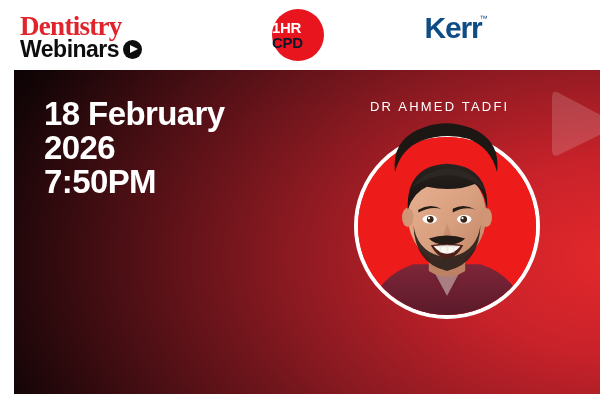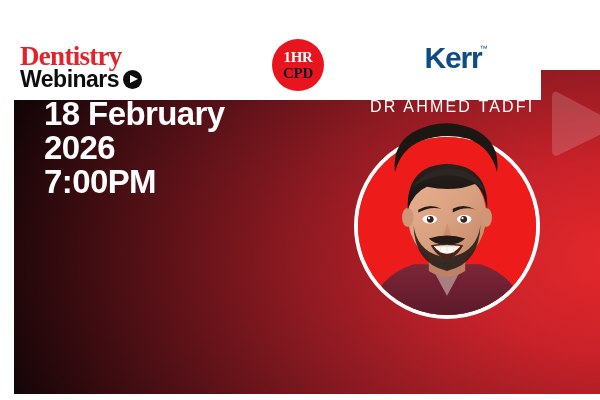--- a/index.html
+++ b/index.html
@@ -20,21 +20,20 @@
 
   
   .header {
     position: absolute;
     left: 0;
     top: 0;
     width: 541px;
     height: 70px;
     background: #ffffff;
     z-index: 30;
-    margin-top: 30px;
   }
 
   
   .brand-logo {
     position: absolute;
     left: 20px;
     top: 13px;
     width: 140px;
     height: 46px;
   }
@@ -82,23 +81,22 @@
   .cpd-badge {
     position: absolute;
     left: 272px;
     top: 9px;
     width: 52px;
     height: 52px;
     border-radius: 50%;
     background: #E8151F;
     display: flex;
     flex-direction: column;
-    align-items: center;
+    align-items: flex-start;
     justify-content: center;
-    font-family: Liberation Serif, serif;
   }
   .cpd-line1 {
     color: #ffffff;
     font-weight: bold;
     font-size: 15px;
     line-height: 15px;
     letter-spacing: -0.3px;
   }
   .cpd-line2 {
     color: #0f172a;
@@ -188,21 +186,21 @@
     letter-spacing: -0.6px;
     white-space: nowrap;
   }
 
   
   .presenter-name {
     position: absolute;
     left: 356px;
     top: 27px;
     color: #ffffff;
-    font-size: 16px;
+    font-size: 13px;
     line-height: 20px;
     letter-spacing: 2.2px;
     white-space: nowrap;
     z-index: 6;
   }
 
   
   .portrait {
     position: absolute;
     left: 340px;
@@ -270,21 +268,21 @@
 
     <div class="play-watermark">
       <svg viewBox="0 0 76 70" width="76" height="70" aria-hidden="true">
         <path d="M8 9.5 Q8 1 15.5 5.2 L68 33 Q75 37 68 41 L15.5 66.5 Q8 70.5 8 61.5 Z" fill="#ffffff"></path>
       </svg>
     </div>
 
     <div class="date-block">
       <div class="date-line">18 February</div>
       <div class="date-line">2026</div>
-      <div class="date-line">7:00PM</div>
+      <div class="date-line">7:50PM</div>
     </div>
 
     <div class="presenter-name">DR AHMED TADFI</div>
 
     <div class="portrait">
       <div class="portrait-art">
         <svg viewBox="0 0 186 186" preserveAspectRatio="xMidYMid slice" aria-hidden="true">
           <defs>
             <linearGradient id="skin" x1="0" y1="0" x2="1" y2="1">
               <stop offset="0%" stop-color="#e8b292"></stop>

